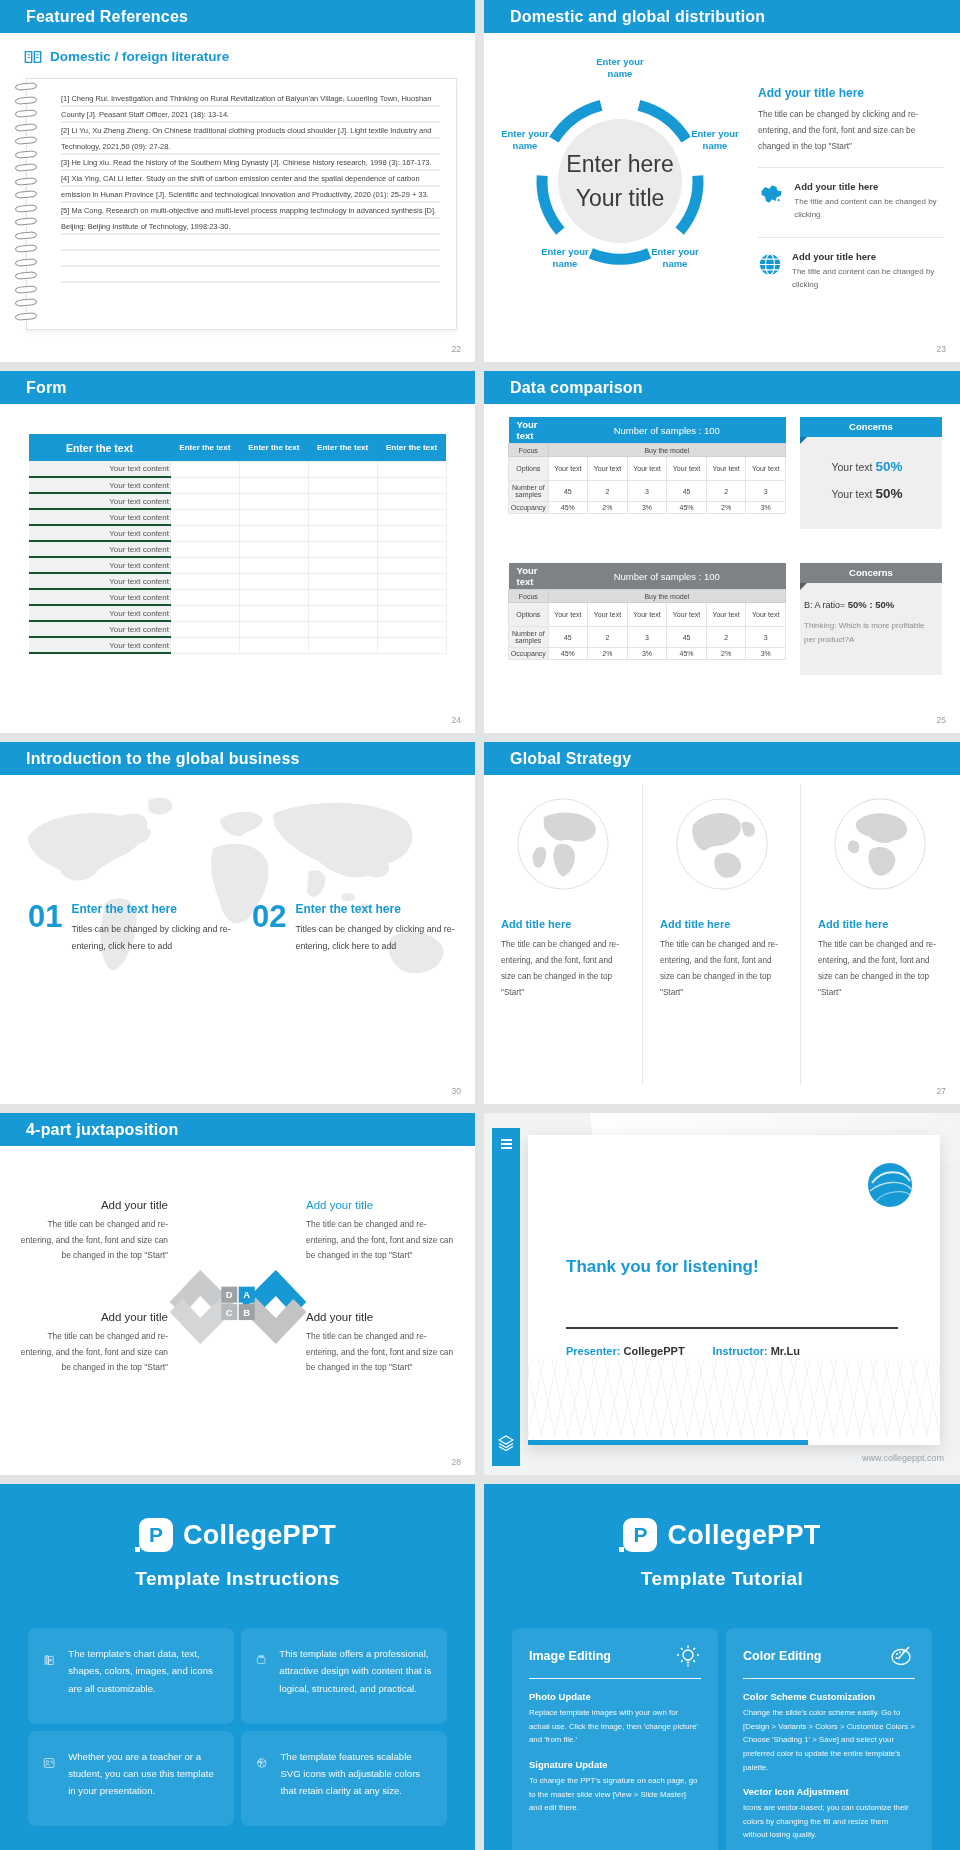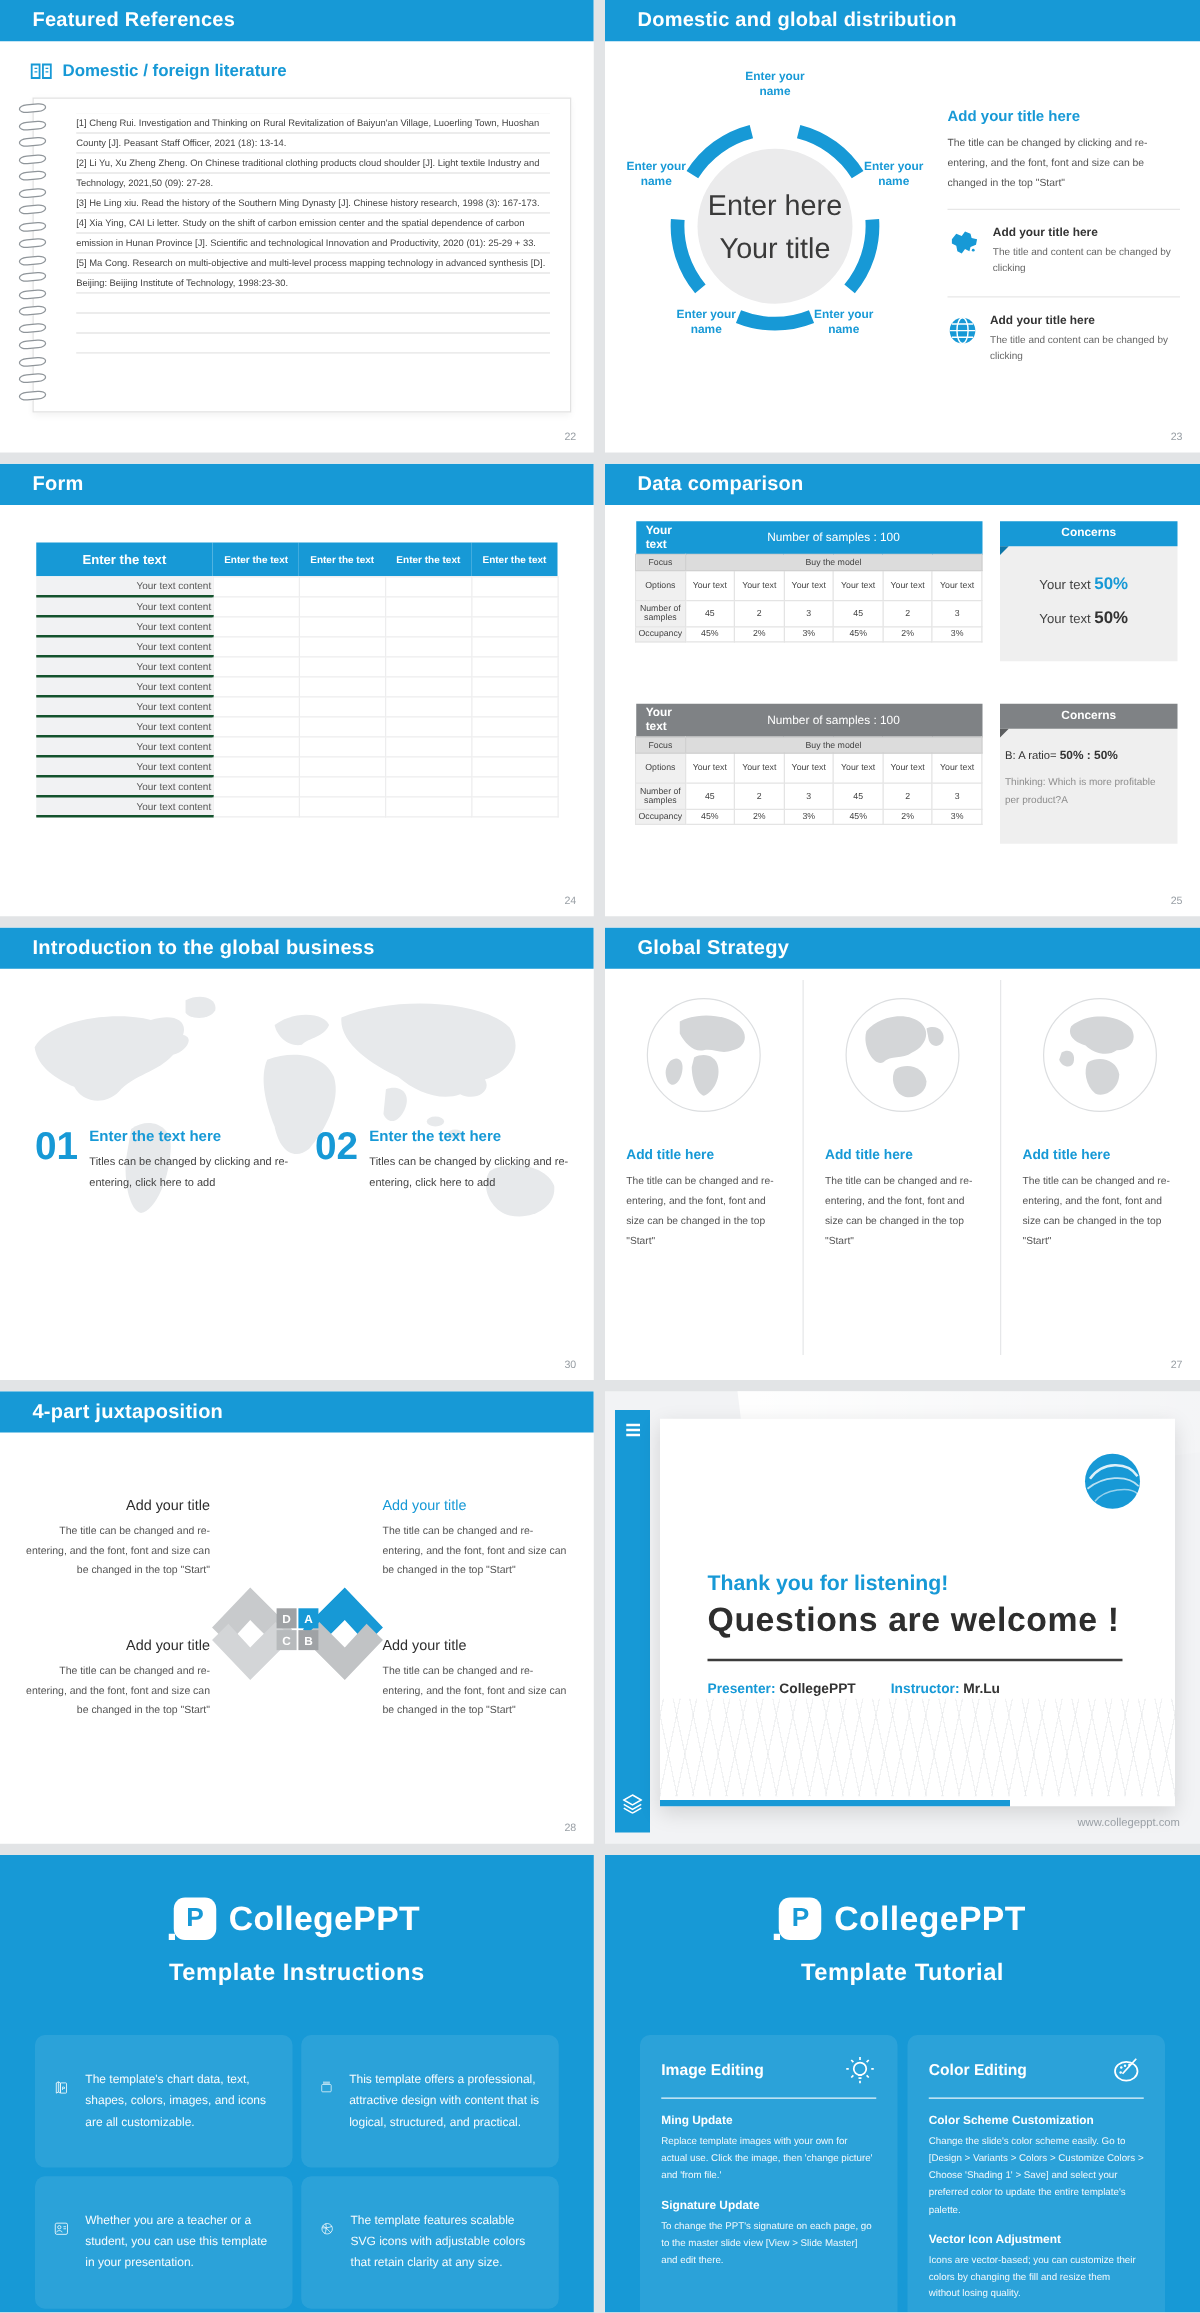--- a/index.html
+++ b/index.html
@@ -121,21 +121,21 @@
   .ty-site{position:absolute;right:16px;top:340px;font-size:9px;color:#9aa0a6}
 
   
   .panel{background:var(--blue);position:relative;color:#fff}
   .brand{display:flex;align-items:center;justify-content:center;gap:10px;padding-top:34px}
   .brand-icon{width:34px;height:34px;background:#fff;border-radius:9px;position:relative;display:flex;align-items:center;justify-content:center;font-weight:bold;color:var(--blue);font-size:21px}
   .brand-icon::after{content:"";position:absolute;left:-4px;bottom:0;width:5px;height:5px;background:#fff}
   .brand-name{font-size:27px;font-weight:bold;letter-spacing:.3px}
   .panel-heading{text-align:center;margin-top:16px;font-size:19px;font-weight:bold;letter-spacing:.4px}
   .pi-grid{position:absolute;left:28px;right:28px;top:144px;bottom:24px;display:grid;grid-template-columns:1fr 1fr;grid-template-rows:1fr 1fr;gap:7px}
-  .pi-card{background:rgba(255,255,255,.09);border-radius:8px;display:flex;gap:13px;padding:27px 15px;align-items:flex-start}
+  .pi-card{background:rgba(255,255,255,.09);border-radius:8px;display:flex;gap:13px;padding:17px 15px;align-items:flex-start}
   .pi-card p{margin:0;font-size:9.6px;line-height:1.8;color:rgba(255,255,255,.96)}
   .pt-grid{position:absolute;left:28px;right:28px;top:144px;bottom:24px;display:grid;grid-template-columns:1fr 1fr;gap:8px}
   .pt-col{background:rgba(255,255,255,.09);border-radius:8px;padding:15px 17px}
   .pt-head{display:flex;justify-content:space-between;align-items:center;border-bottom:1.5px solid rgba(255,255,255,.9);padding-bottom:9px}
   .pt-head .ht{font-size:12.5px;font-weight:bold}
   .pt-entry{margin-top:12px}
   .pt-entry h4{margin:0 0 4px;font-size:9.5px}
   .pt-entry p{margin:0;font-size:7.8px;line-height:1.75;color:rgba(255,255,255,.93)}
 </style>
 </head>
@@ -571,21 +571,20 @@
         <path d="M1,11.5 L8,15.5 L15,11.5" fill="none" stroke="#fff" stroke-width="1.2"></path>
       </svg>
     <div class="ty-card">
       <svg class="ty-logo" width="48" height="48" viewBox="0 0 48 48">
         <circle cx="24" cy="24" r="22" fill="#1799d6"></circle>
         <path d="M6,22 C16,8 36,8 44,20" stroke="#fff" stroke-width="2" fill="none" opacity=".85"></path>
         <path d="M4,30 C16,20 36,18 45,28" stroke="#fff" stroke-width="1.4" fill="none" opacity=".7"></path>
         <path d="M10,40 C18,30 38,28 44,34" stroke="#fff" stroke-width="1.2" fill="none" opacity=".55"></path>
       </svg>
       <div class="ty-h1">Thank you for listening!</div>
-      <div class="ty-h2">Questions are welcome !</div>
       <div class="ty-line"></div>
       <div class="ty-pres">
         <span><span class="lab">Presenter:</span> <span>CollegePPT</span></span>
         <span><span class="lab">Instructor:</span> <span>Mr.Lu</span></span>
       </div>
       <div class="ty-mesh"></div>
       <div class="ty-footbar"></div>
     </div>
     <div class="ty-site">www.collegeppt.com</div>
   </div>
@@ -658,21 +657,21 @@
           <span class="ht">Image Editing</span>
           <svg width="26" height="26" viewBox="0 0 26 26">
               <g fill="none" stroke="#fff" stroke-width="1.4">
                 <circle cx="13" cy="12" r="5"></circle>
                 <path d="M11.5,17 h3 M11.8,19.5 h2.4"></path>
                 <path d="M13,2.5 v2.5 M13,21.5 v2 M4,12 H2 M24,12 h-2 M6,5 l1.7,1.7 M20,5 l-1.7,1.7 M6,19 l1.7,-1.7 M20,19 l-1.7,-1.7"></path>
               </g>
             </svg>
         </div>
         <div class="pt-entry">
-          <h4>Ming Update</h4>
+          <h4>Photo Update</h4>
           <p>Replace template images with your own for actual use. Click the image, then 'change picture' and 'from file.'</p>
         </div>
         <div class="pt-entry">
           <h4>Signature Update</h4>
           <p>To change the PPT's signature on each page, go to the master slide view [View &gt; Slide Master] and edit there.</p>
         </div>
       </div>
       <div class="pt-col">
         <div class="pt-head">
           <span class="ht">Color Editing</span>

